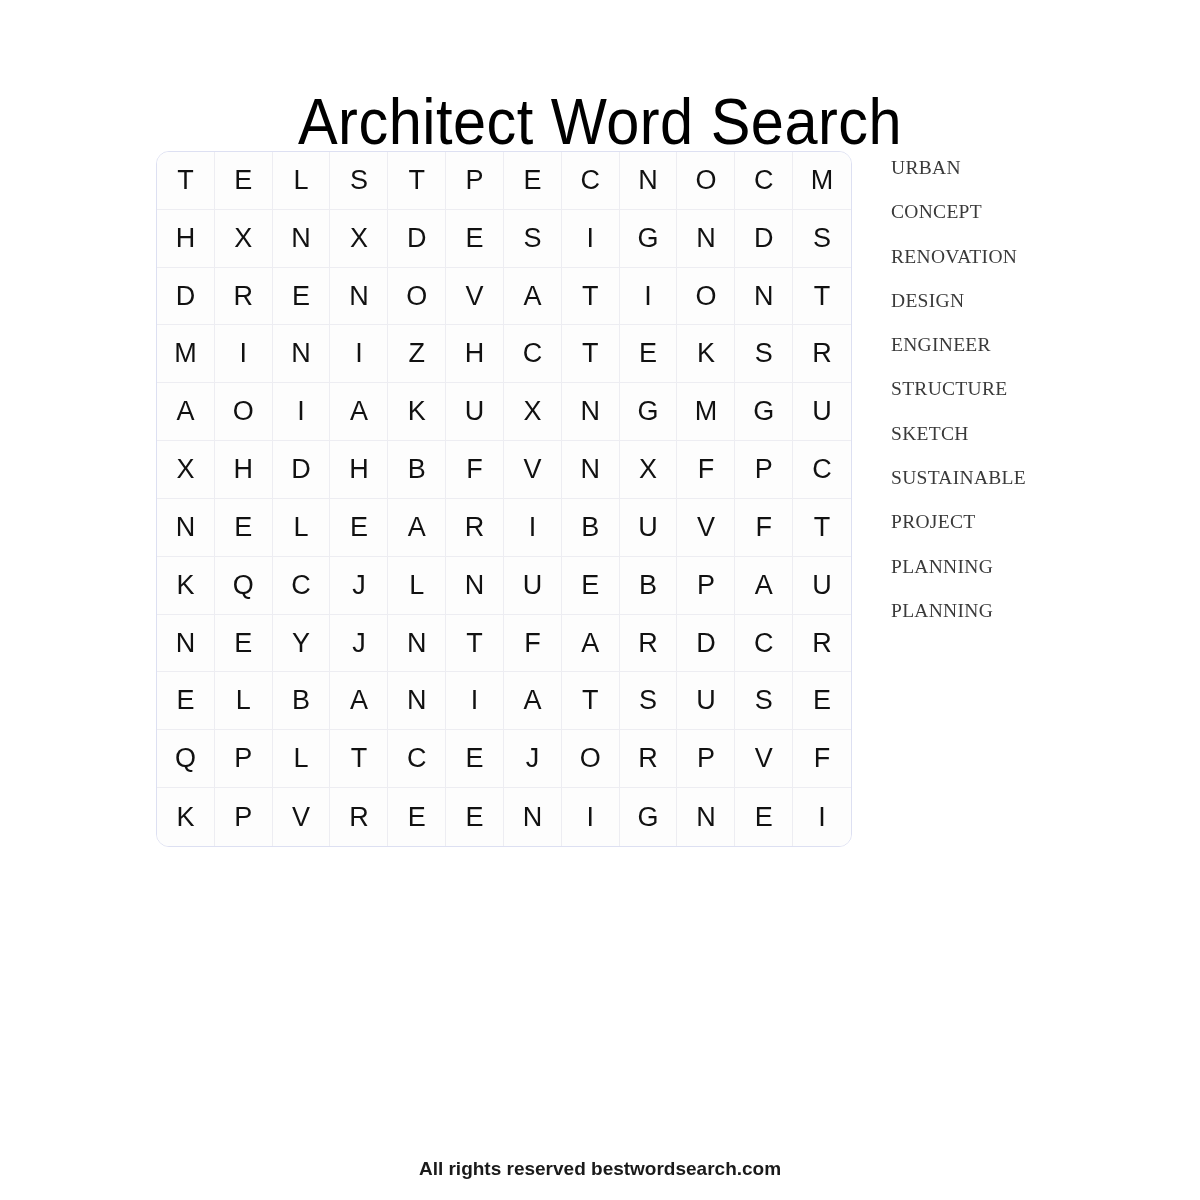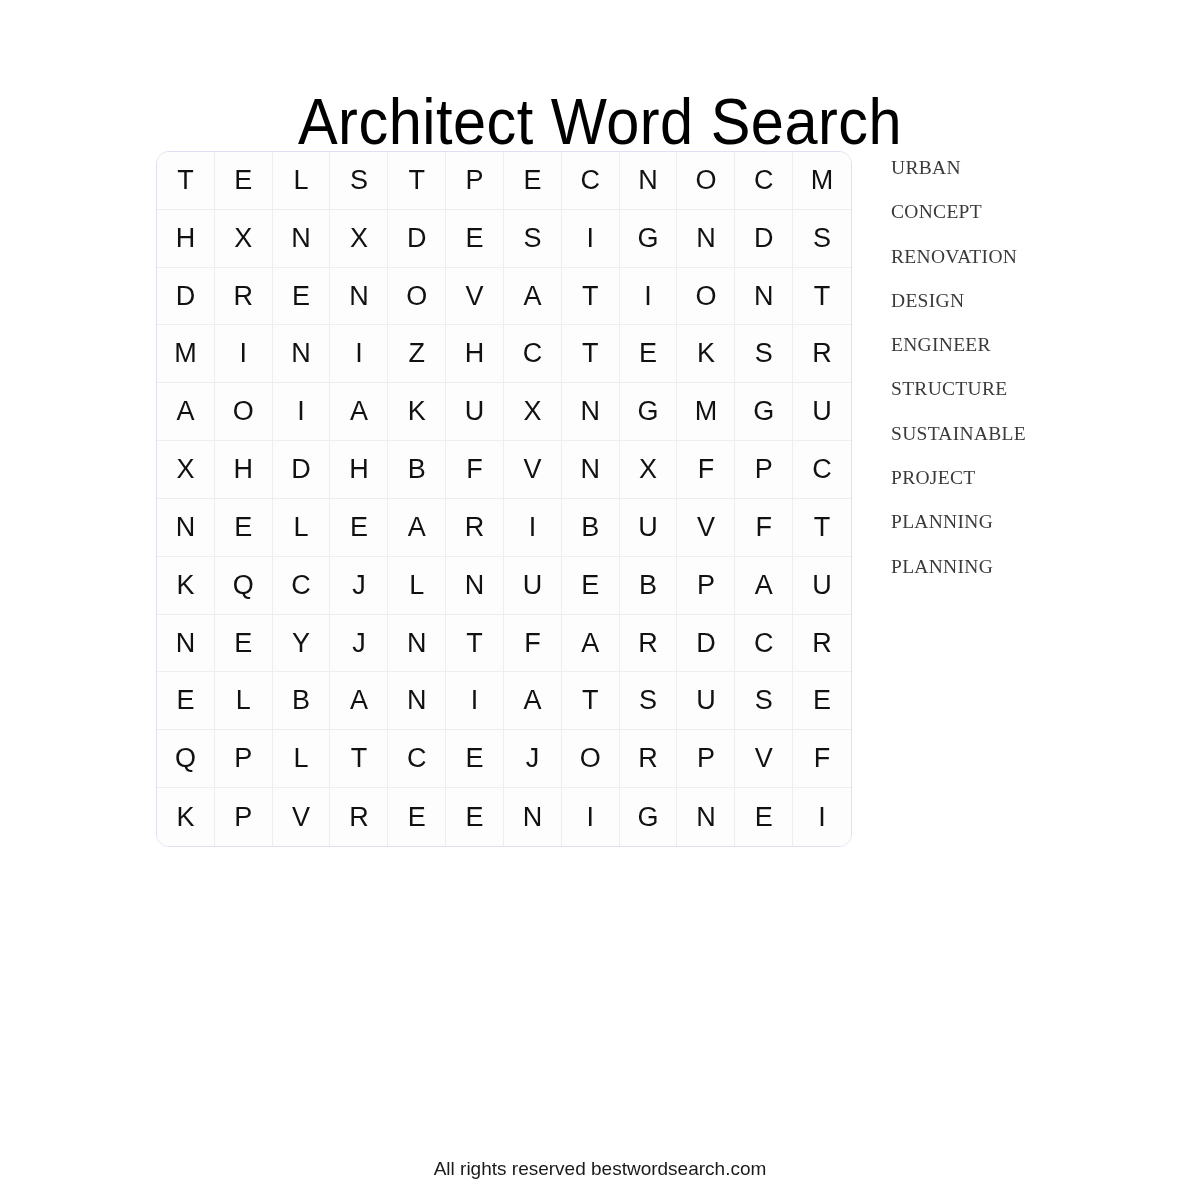--- a/index.html
+++ b/index.html
@@ -97,21 +97,21 @@
 
   
   .footer {
     position: absolute;
     left: 0;
     top: 1158px;
     width: 1200px;
     text-align: center;
     font-family: "Liberation Sans", sans-serif;
     font-size: 19px;
-    font-weight: 400;
+    font-weight: 700;
     color: #1a1a1a;
     white-space: nowrap;
   }
 </style>
 </head>
 <body>
 
 <div class="page">
 
   <h1 class="title">Architect Word Search</h1>
@@ -265,20 +265,21 @@
       </div>
   </div>
 
   <div class="wordlist" id="wordlist">
       <div class="word">URBAN</div>
       <div class="word">CONCEPT</div>
       <div class="word">RENOVATION</div>
       <div class="word">DESIGN</div>
       <div class="word">ENGINEER</div>
       <div class="word">STRUCTURE</div>
+      <div class="word">SKETCH</div>
       <div class="word">SUSTAINABLE</div>
       <div class="word">PROJECT</div>
       <div class="word">PLANNING</div>
       <div class="word">PLANNING</div>
     </div>
 
   <div class="footer">All rights reserved bestwordsearch.com</div>
 
 </div>
 

